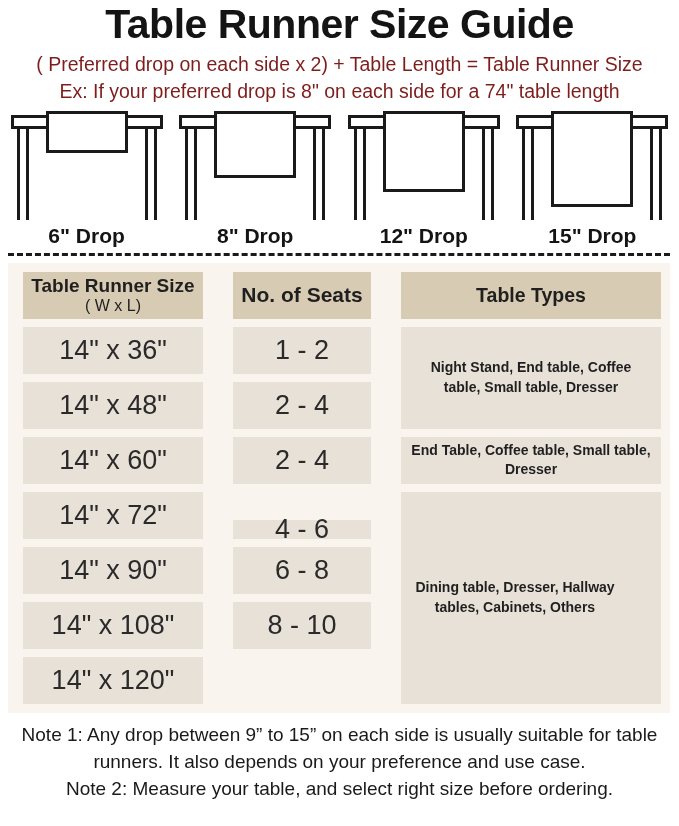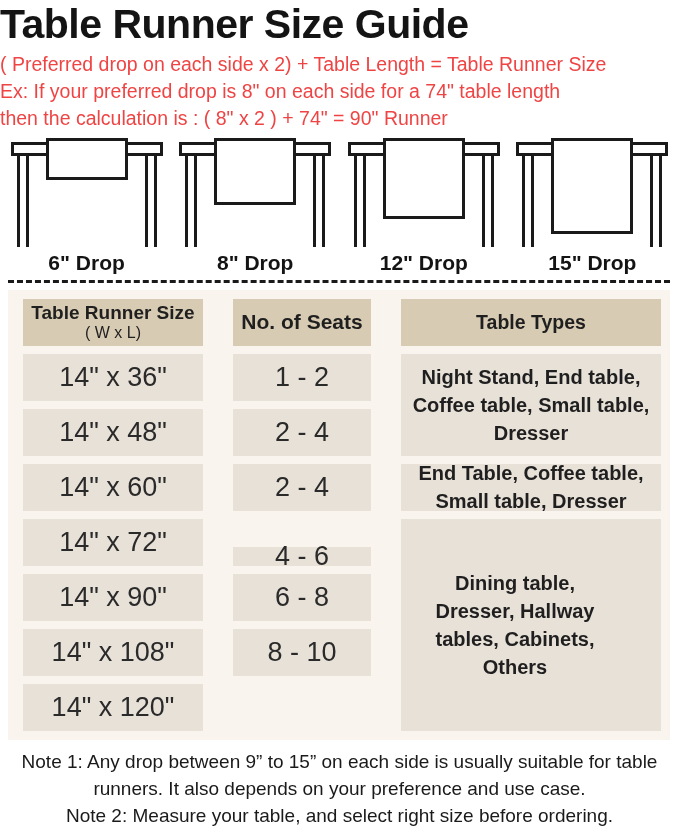--- a/index.html
+++ b/index.html
@@ -10,26 +10,26 @@
     --text:#1f1f1f;
   }
   *{box-sizing:border-box;margin:0;padding:0;}
   html,body{background:#ffffff;}
   body{
     width:679px;height:826px;overflow:hidden;
     font-family:"Liberation Sans","DejaVu Sans",sans-serif;
     color:var(--text);
   }
   
-  .header{text-align:left;padding-top:2px;}
+  .header{text-align:center;padding-top:2px;}
   .title{
     font-size:41px;font-weight:700;letter-spacing:-0.5px;
     color:#141414;line-height:1.12;
   }
-  .subtitle{font-size:19.5px;color:#ef4444;line-height:1.38;}
+  .subtitle{font-size:19.5px;color:#7f1d1d;line-height:1.38;}
   .subtitle.first{margin-top:3px;}
   
   .figures-row{
     display:flex;justify-content:space-evenly;align-items:flex-start;
     margin-top:4px;padding:0 2px;
   }
   .figure{display:flex;flex-direction:column;align-items:center;width:168px;}
   .figure svg{display:block;}
   .drop-label{font-size:21px;font-weight:700;color:#141414;margin-top:3px;}
   .divider{
@@ -53,38 +53,37 @@
     text-align:center;
   }
   .head-cell{background:var(--header-bg);}
   .data-cell{background:var(--cell-bg);}
   .h-main{font-size:19px;font-weight:700;line-height:1.15;}
   .h-sub{font-size:16px;font-weight:400;line-height:1.15;}
   .h-seats{font-size:21px;font-weight:700;}
   .h-types{font-size:19.5px;font-weight:700;}
   .size-val{font-size:27px;font-weight:400;color:#2a2a2a;}
   .seats-val{font-size:27px;font-weight:400;color:#2a2a2a;}
-  .type-cell{font-size:20px;font-weight:700;line-height:1.4;padding:2px 10px;}
+  .type-cell{font-size:14px;font-weight:700;line-height:1.4;padding:2px 10px;}
   .type-cell.narrow{padding:2px 44px;}
   
   .notes{margin-top:9px;text-align:center;}
   .note{
     font-size:19px;line-height:1.42;color:#1a1a1a;
     max-width:660px;margin:0 auto;
   }
   .note b{font-weight:400;}
 </style>
 </head>
 <body>
 
 <div class="header">
   <div class="title">Table Runner Size Guide</div>
   <div class="subtitle first">( Preferred drop on each side x 2) + Table Length = Table Runner Size</div>
   <div class="subtitle">Ex: If your preferred drop is 8" on each side for a 74" table length</div>
-  <div class="subtitle">then the calculation is : ( 8" x 2 ) + 74" = 90" Runner</div>
 </div>
 
 <div class="figures-row">
     <div class="figure">
       <svg viewBox="0 0 160 112" width="160" height="112">
         <rect x="5.5" y="7.5" width="149" height="11" fill="#ffffff" stroke="#1a1a1a" stroke-width="3"></rect>
         <line x1="11.5" y1="18" x2="11.5" y2="111" stroke="#1a1a1a" stroke-width="3"></line>
         <line x1="20.5" y1="18" x2="20.5" y2="111" stroke="#1a1a1a" stroke-width="3"></line>
         <line x1="139.5" y1="18" x2="139.5" y2="111" stroke="#1a1a1a" stroke-width="3"></line>
         <line x1="148.5" y1="18" x2="148.5" y2="111" stroke="#1a1a1a" stroke-width="3"></line>

